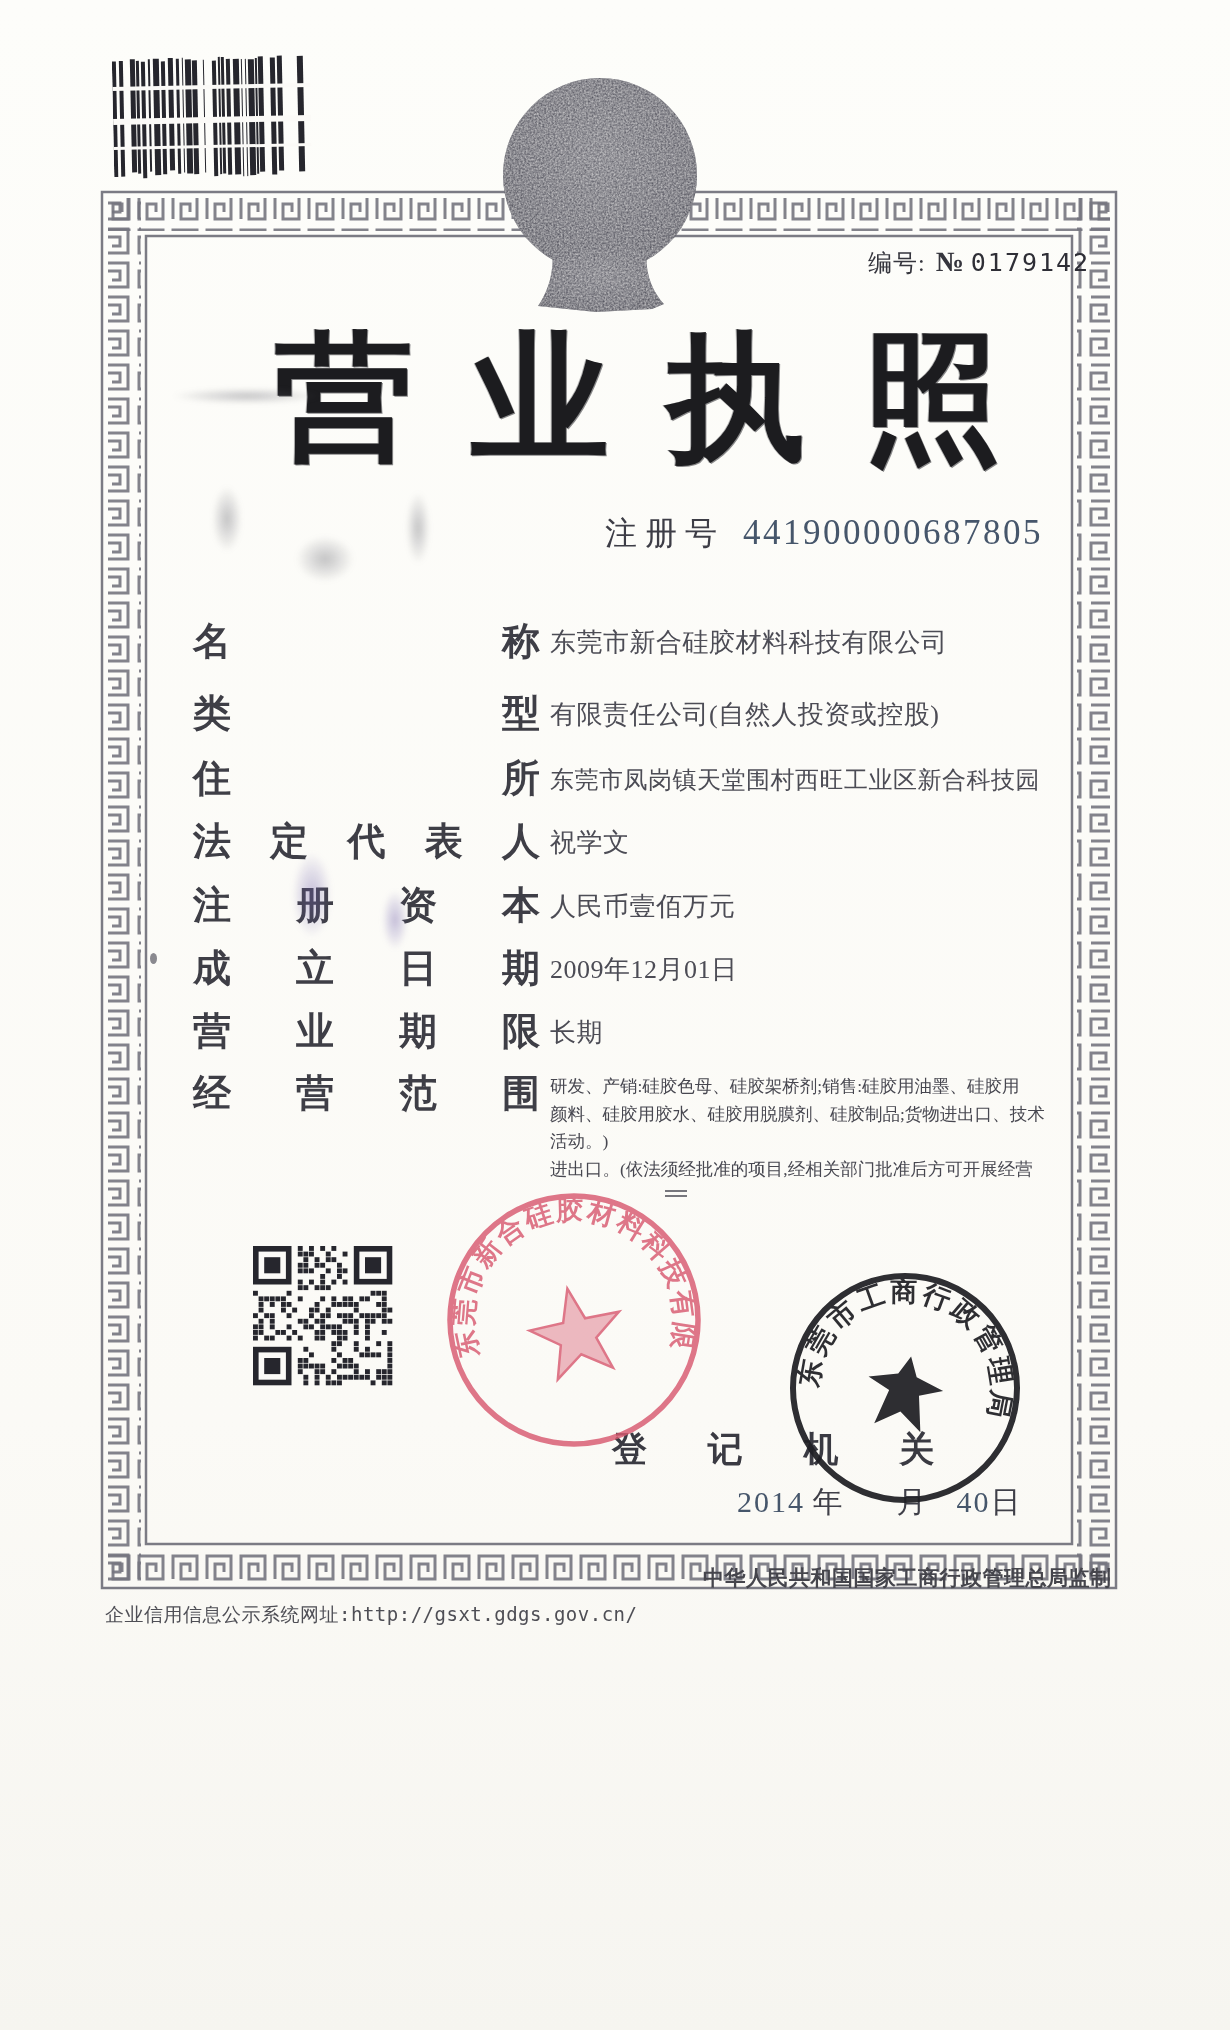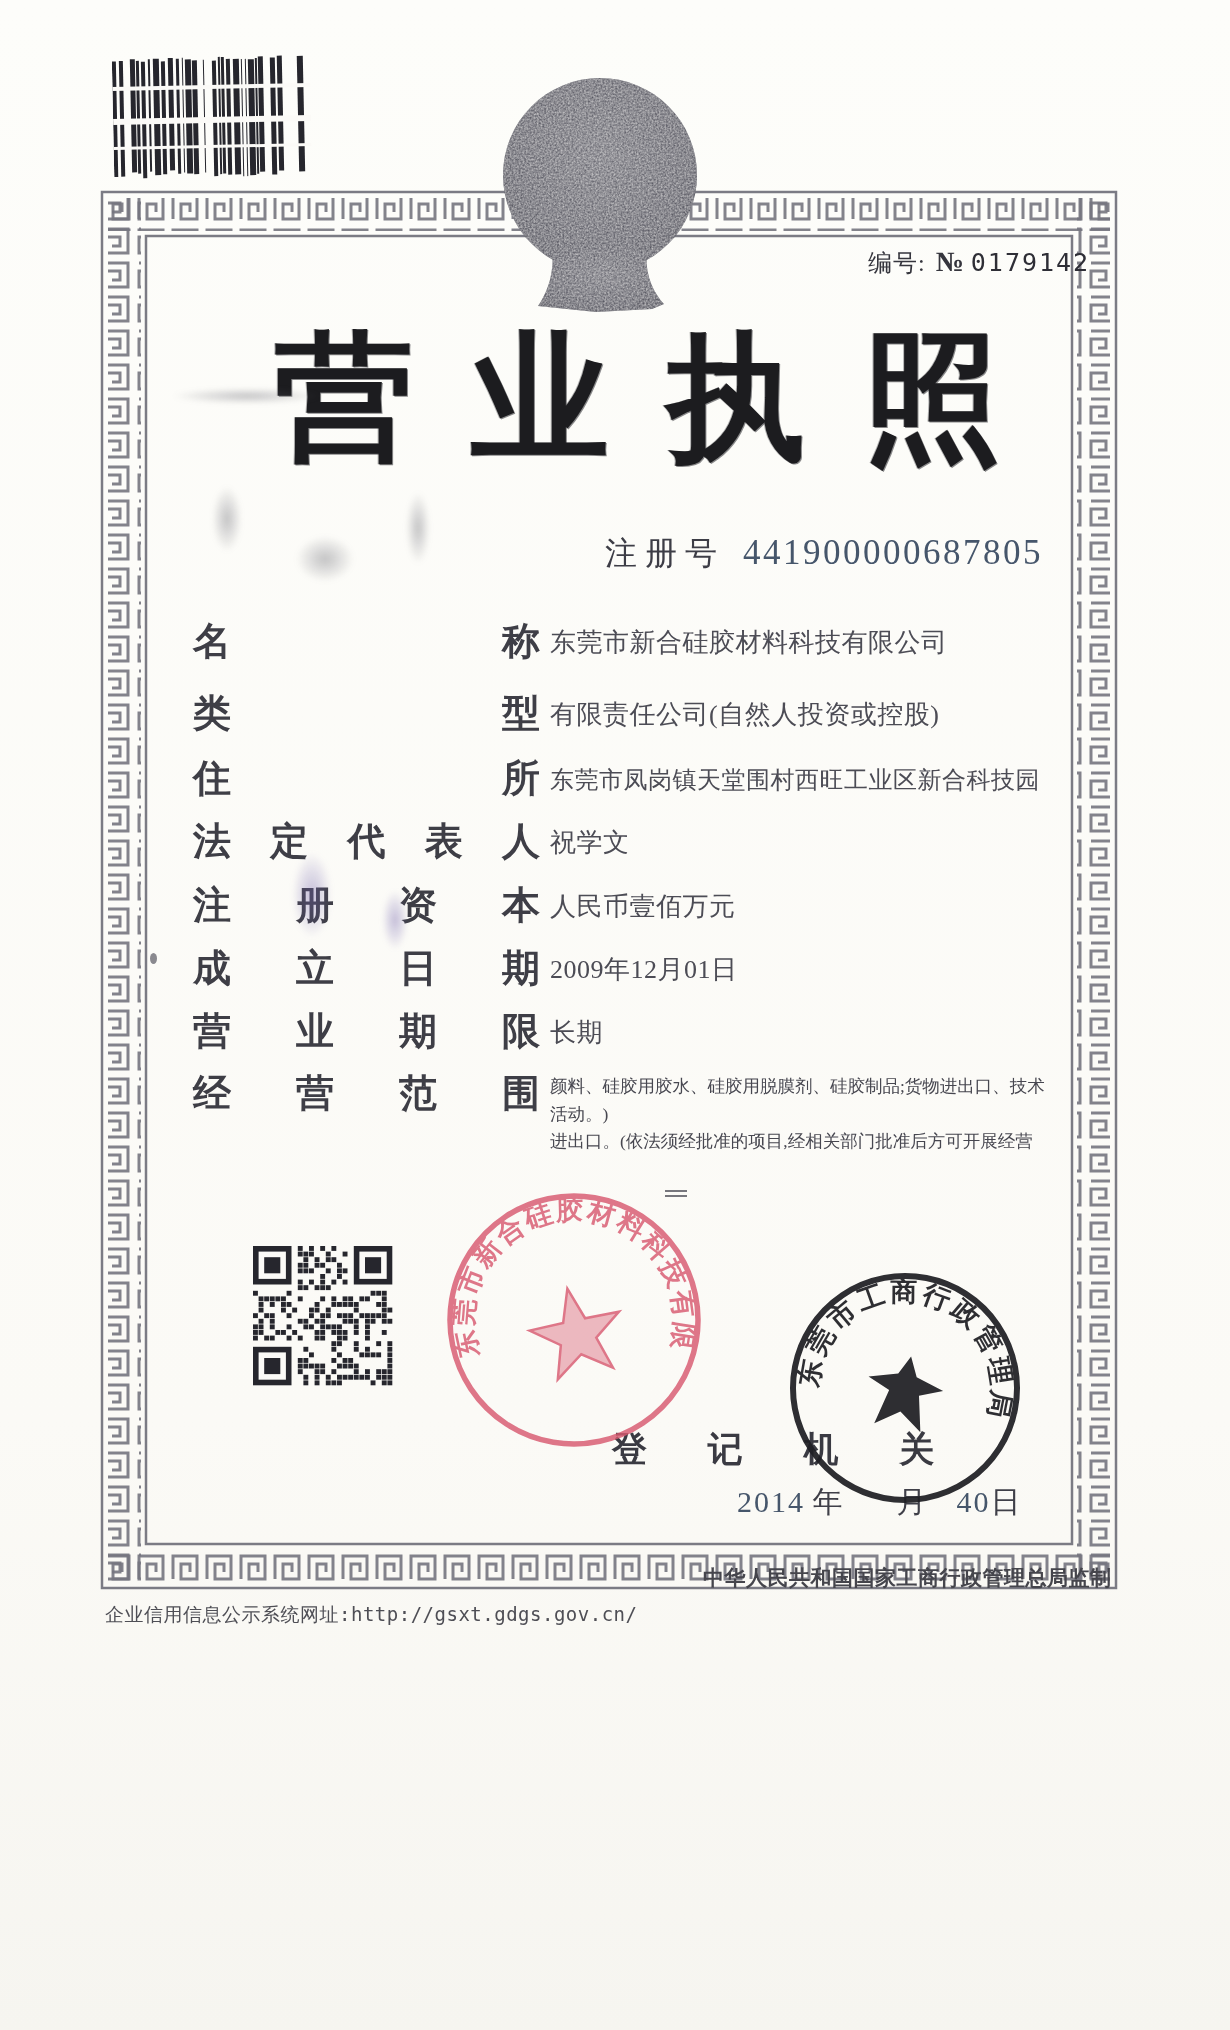--- a/index.html
+++ b/index.html
@@ -13,21 +13,21 @@
   #barcode-svg{left:113px;top:55px;transform:rotate(-1.2deg);}
   #qr-svg{left:253px;top:1246px;}
   
   .serial{left:868px;top:246px;font-size:24px;color:#35353d;letter-spacing:1px;white-space:nowrap;}
   .serial .nosym{font-weight:bold;font-size:28px;padding:0 6px 0 10px;}
   .serial .num{font-family:"DejaVu Sans Mono",monospace;font-size:25px;letter-spacing:2px;color:#2e2e36;}
   .title{left:100px;top:326px;width:1018px;text-align:center;
          font-family:"DejaVu Sans","Liberation Sans",sans-serif;
          font-weight:900;font-size:138px;line-height:1.05;letter-spacing:58px;padding-left:58px;
          color:#1c1c1f;text-shadow:1px 1px 0 rgba(40,40,45,.55), -1px 0 0 rgba(40,40,45,.35);}
-  .regno{left:605px;top:532px;font-size:32px;color:#3d3d46;white-space:nowrap;}
+  .regno{left:605px;top:512px;font-size:32px;color:#3d3d46;white-space:nowrap;}
   .regno .num{font-size:35px;letter-spacing:2.5px;color:#46566b;padding-left:26px;}
   
   #fields{left:193px;top:0;width:880px;height:2030px;pointer-events:none;}
   .row{position:absolute;left:0;width:880px;}
   .label{position:absolute;left:0;width:347px;font-size:38px;color:#3e3e46;font-weight:600;}
   .spread{display:flex;justify-content:space-between;}
   .value{position:absolute;left:357px;top:9px;font-size:26px;color:#4c4c55;white-space:nowrap;letter-spacing:.5px;}
   .value.small{font-size:24px;top:11px;}
   .scope-lines{position:absolute;left:357px;top:5px;font-size:17.5px;line-height:27.5px;color:#474750;white-space:nowrap;}
   .scope-mark{position:absolute;left:472px;top:122px;width:22px;height:9px;
@@ -196,20 +196,21 @@
       <div class="value">长期</div>
     </div>
     <div class="row" style="top:1068px">
       <div class="label spread">
           <span>经</span>
           <span>营</span>
           <span>范</span>
           <span>围</span>
         </div>
       <div class="scope-lines">
+        <div>研发、产销:硅胶色母、硅胶架桥剂;销售:硅胶用油墨、硅胶用</div>
         <div>颜料、硅胶用胶水、硅胶用脱膜剂、硅胶制品;货物进出口、技术</div>
         <div>活动。)</div>
         <div>进出口。(依法须经批准的项目,经相关部门批准后方可开展经营</div>
       </div>
       <div class="scope-mark"></div>
     </div>
   </div>
 
   <svg id="qr-svg" class="abs" width="142" height="142" viewBox="0 0 142 142">
       <rect x="0" y="44.8" width="4.8999999999999995" height="4.8999999999999995" fill="#26262d"></rect>

